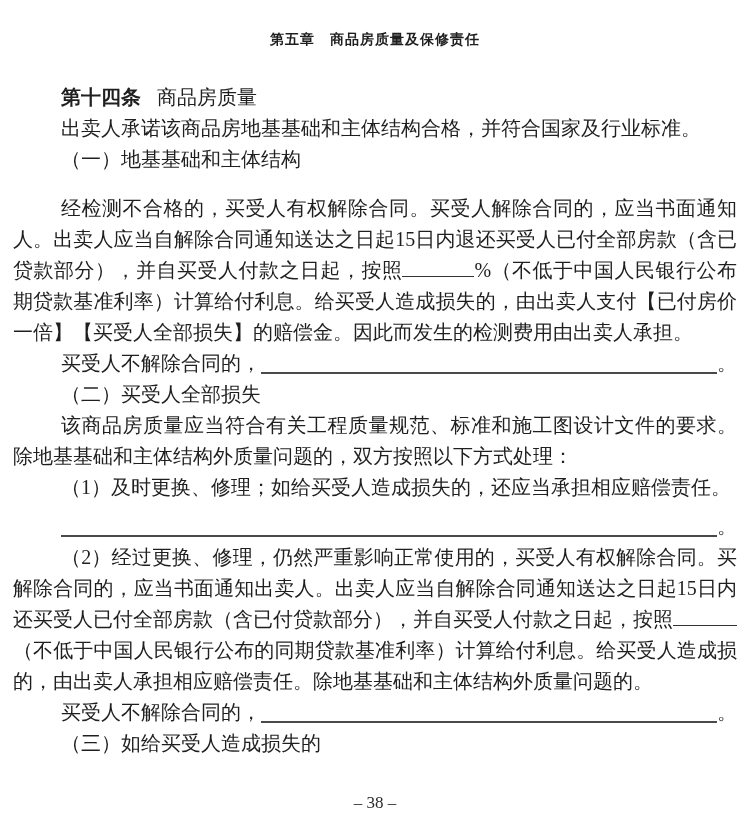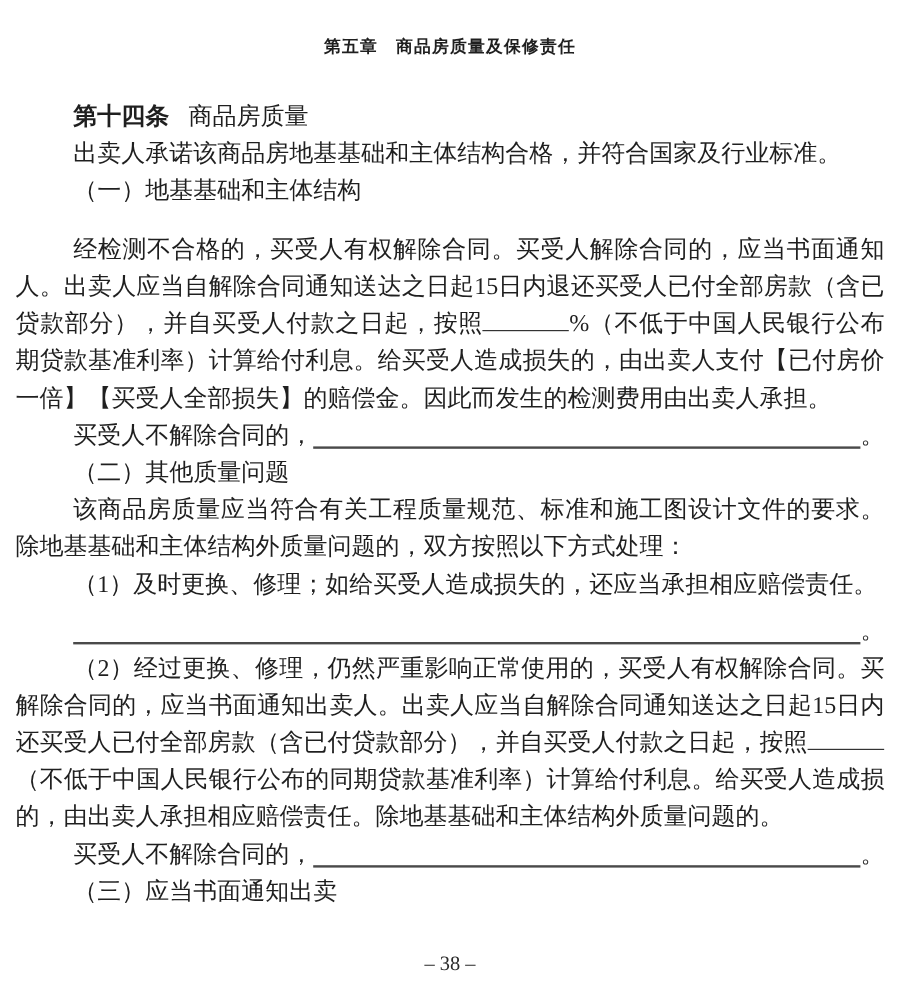--- a/index.html
+++ b/index.html
@@ -96,21 +96,21 @@
   <div class="line just">期贷款基准利率）计算给付利息。给买受人造成损失的，由出卖人支付【已付房价款</div>
 
   <div class="line plain">一倍】【买受人全部损失】的赔偿金。因此而发生的检测费用由出卖人承担。</div>
 
   <div class="line flex-line ind">
     <span class="txt">买受人不解除合同的，</span>
     <span class="fill-blank"></span>
     <span class="txt">。</span>
   </div>
 
-  <div class="line ind plain">（二）其他质量问题</div>
+  <div class="line ind plain">（二）买受人全部损失</div>
 
   <div class="line ind just">该商品房质量应当符合有关工程质量规范、标准和施工图设计文件的要求。发现</div>
 
   <div class="line plain">除地基基础和主体结构外质量问题的，双方按照以下方式处理：</div>
 
   <div class="line ind plain">（1）及时更换、修理；如给买受人造成损失的，还应当承担相应赔偿责任。</div>
 
   <div class="line flex-line ind extra-gap-8">
     <span class="fill-blank"></span>
     <span class="txt">。</span>
@@ -127,17 +127,17 @@
   <div class="line just">（不低于中国人民银行公布的同期贷款基准利率）计算给付利息。给买受人造成损失</div>
 
   <div class="line plain">的，由出卖人承担相应赔偿责任。除地基基础和主体结构外质量问题的。</div>
 
   <div class="line flex-line ind">
     <span class="txt">买受人不解除合同的，</span>
     <span class="fill-blank"></span>
     <span class="txt">。</span>
   </div>
 
-  <div class="line ind plain">（三）应当书面通知出卖</div>
+  <div class="line ind plain">（三）如给买受人造成损失的</div>
 
   <div class="page-footer">– 38 –</div>
 
 </div>
 
 </body></html>

